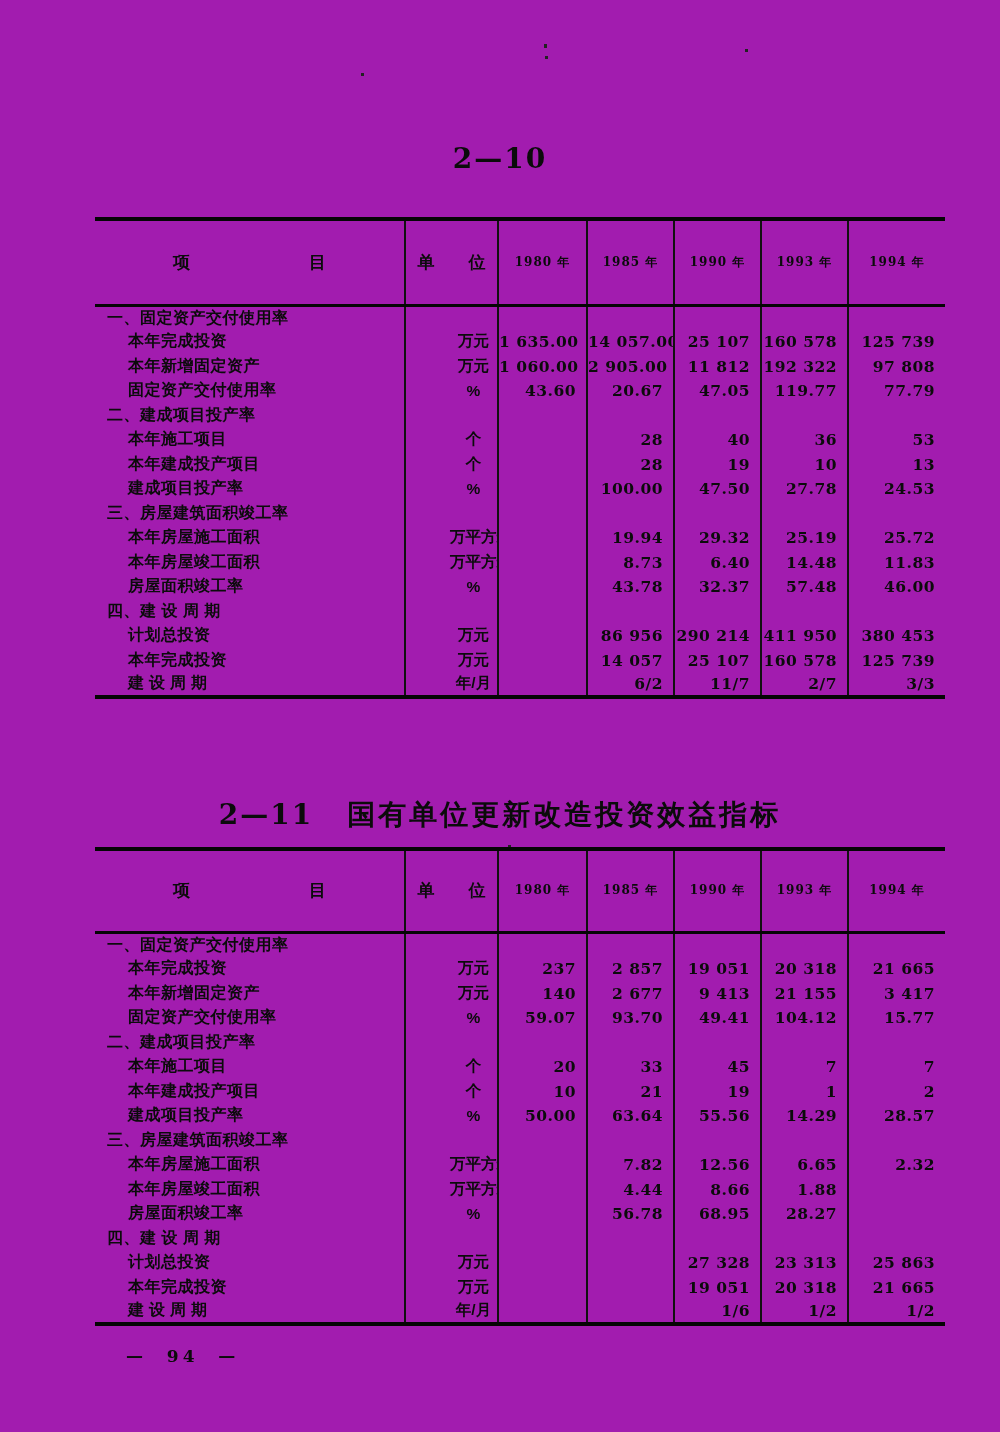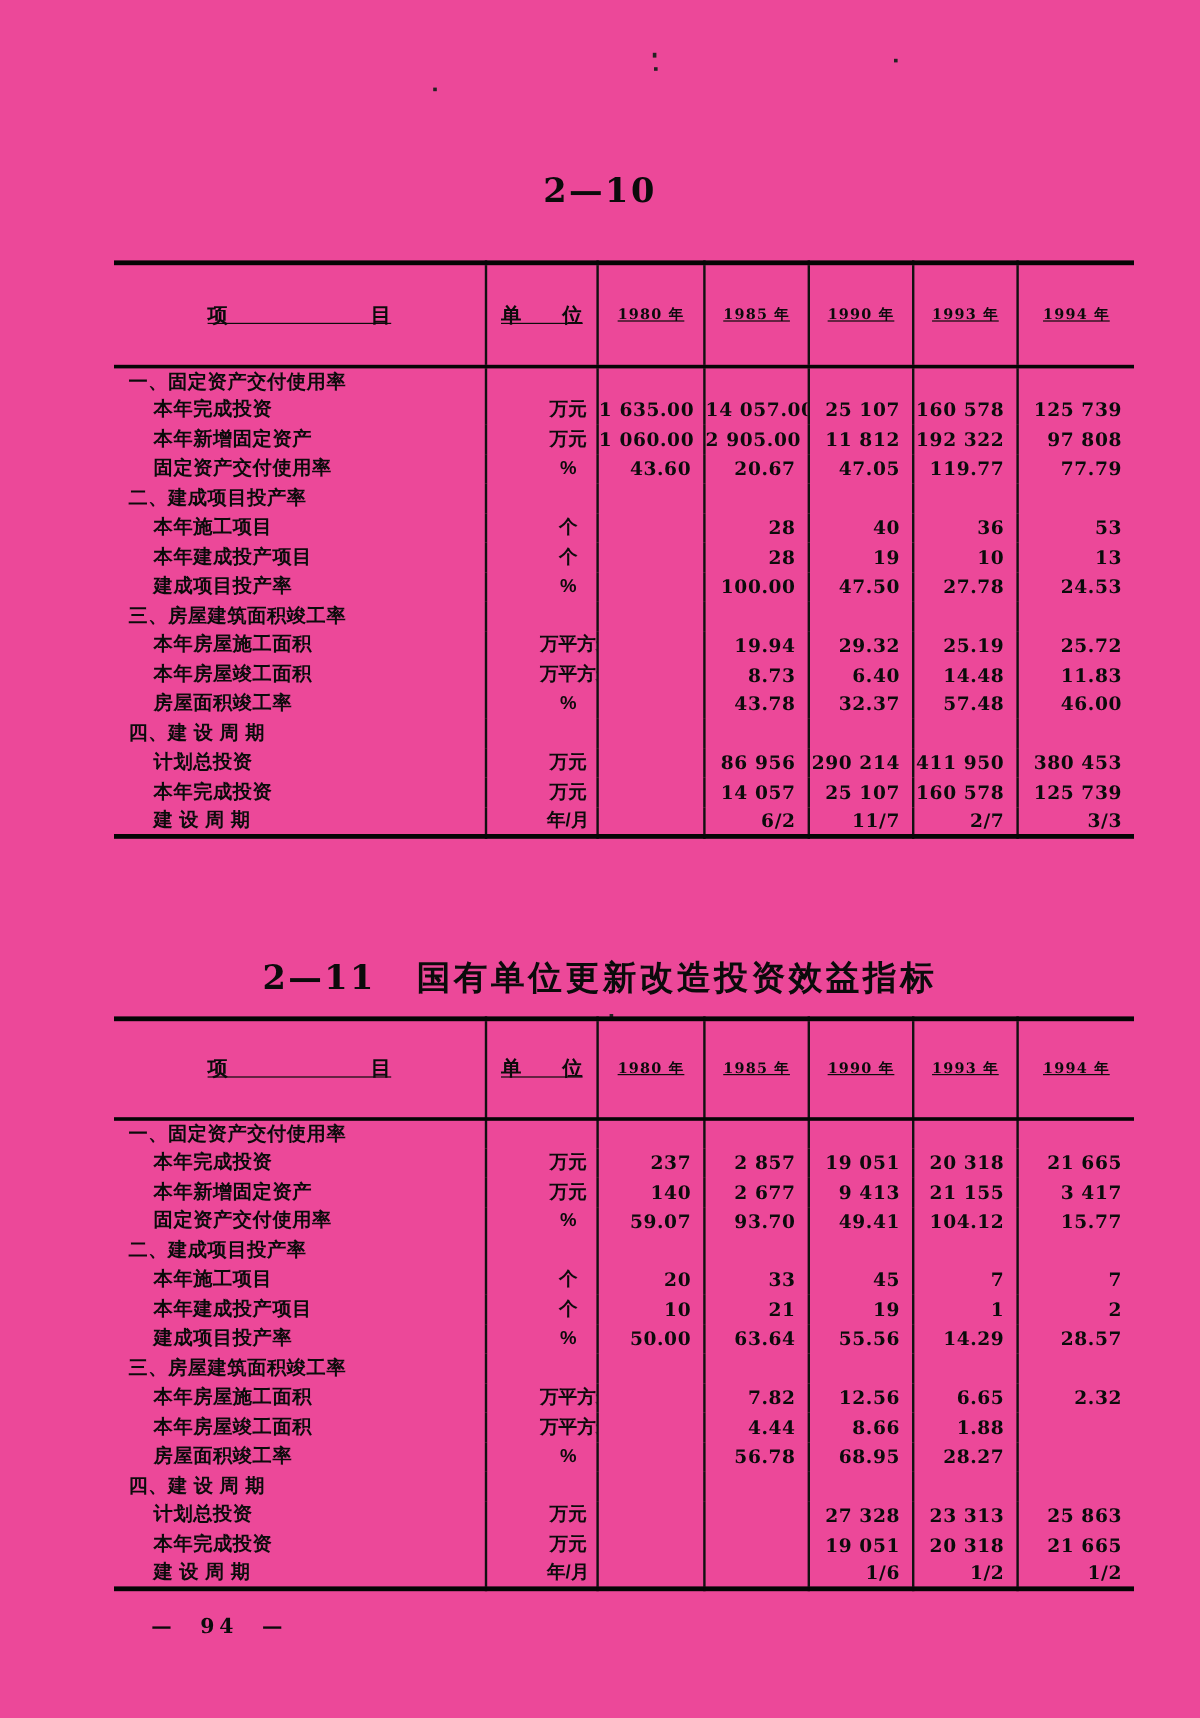--- a/index.html
+++ b/index.html
@@ -2,21 +2,21 @@
 <html><head>
 <meta charset="utf-8">
 <style>
   * { margin: 0; padding: 0; box-sizing: border-box; }
   html, body { background: #e8e8e8; }
   .page {
     position: relative;
     width: 1000px;
     height: 1432px;
     margin: 0 auto;
-    background: #ec4899;
+    background: #a21caf;
     color: #0b0b0b;
     font-family: "Liberation Sans", sans-serif;
     overflow: hidden;
   }
   .table-title {
     position: absolute;
     left: 0;
     width: 100%;
     display: flex;
     justify-content: center;
@@ -48,37 +48,36 @@
   }
   table.yb-table th:first-child, table.yb-table td:first-child { border-left: none; }
   thead tr { border-bottom: 3px solid #050505; }
   .t1 thead tr { height: 86px; }
   .t2 thead tr { height: 83px; }
   thead th {
     font-weight: 700;
     font-size: 17px;
     vertical-align: middle;
     white-space: pre;
-    text-decoration: underline;
   }
   thead th.year-h {
     font-family: "DejaVu Serif", "Liberation Serif", serif;
     font-size: 12px;
     letter-spacing: 1px;
   }
   tbody tr { height: 24.5px; }
   tbody td { vertical-align: middle; }
   td.c-item {
     font-size: 16px;
     font-weight: 700;
     white-space: pre;
     letter-spacing: 0.5px;
   }
   td.c-item.section { padding-left: 12px; }
-  td.c-item.indent  { padding-left: 33px; }
+  td.c-item.indent  { padding-left: 33px; font-family: Liberation Serif, serif; }
   td.c-unit {
     font-size: 15.5px;
     font-weight: 700;
     text-align: center;
     white-space: pre;
     padding-left: 44px;
   }
   td.c-val {
     font-family: "DejaVu Serif", "Liberation Serif", serif;
     font-size: 15.5px;

